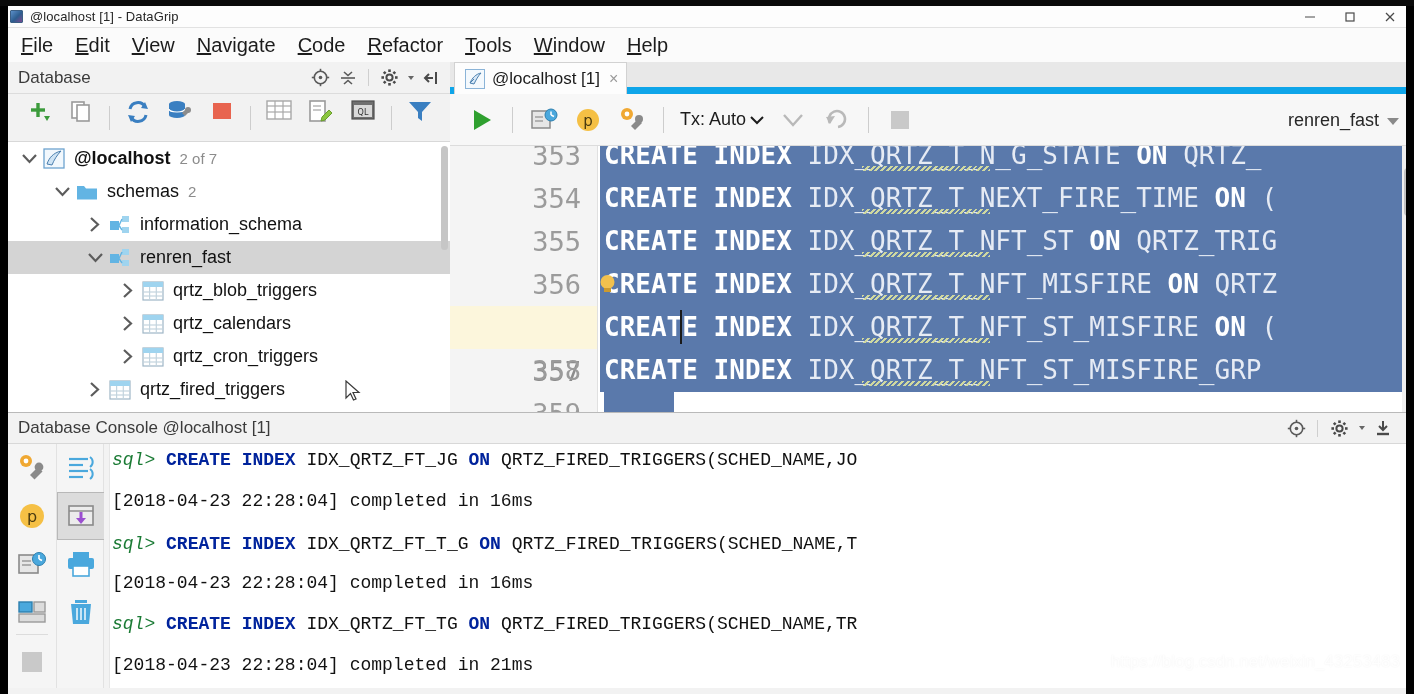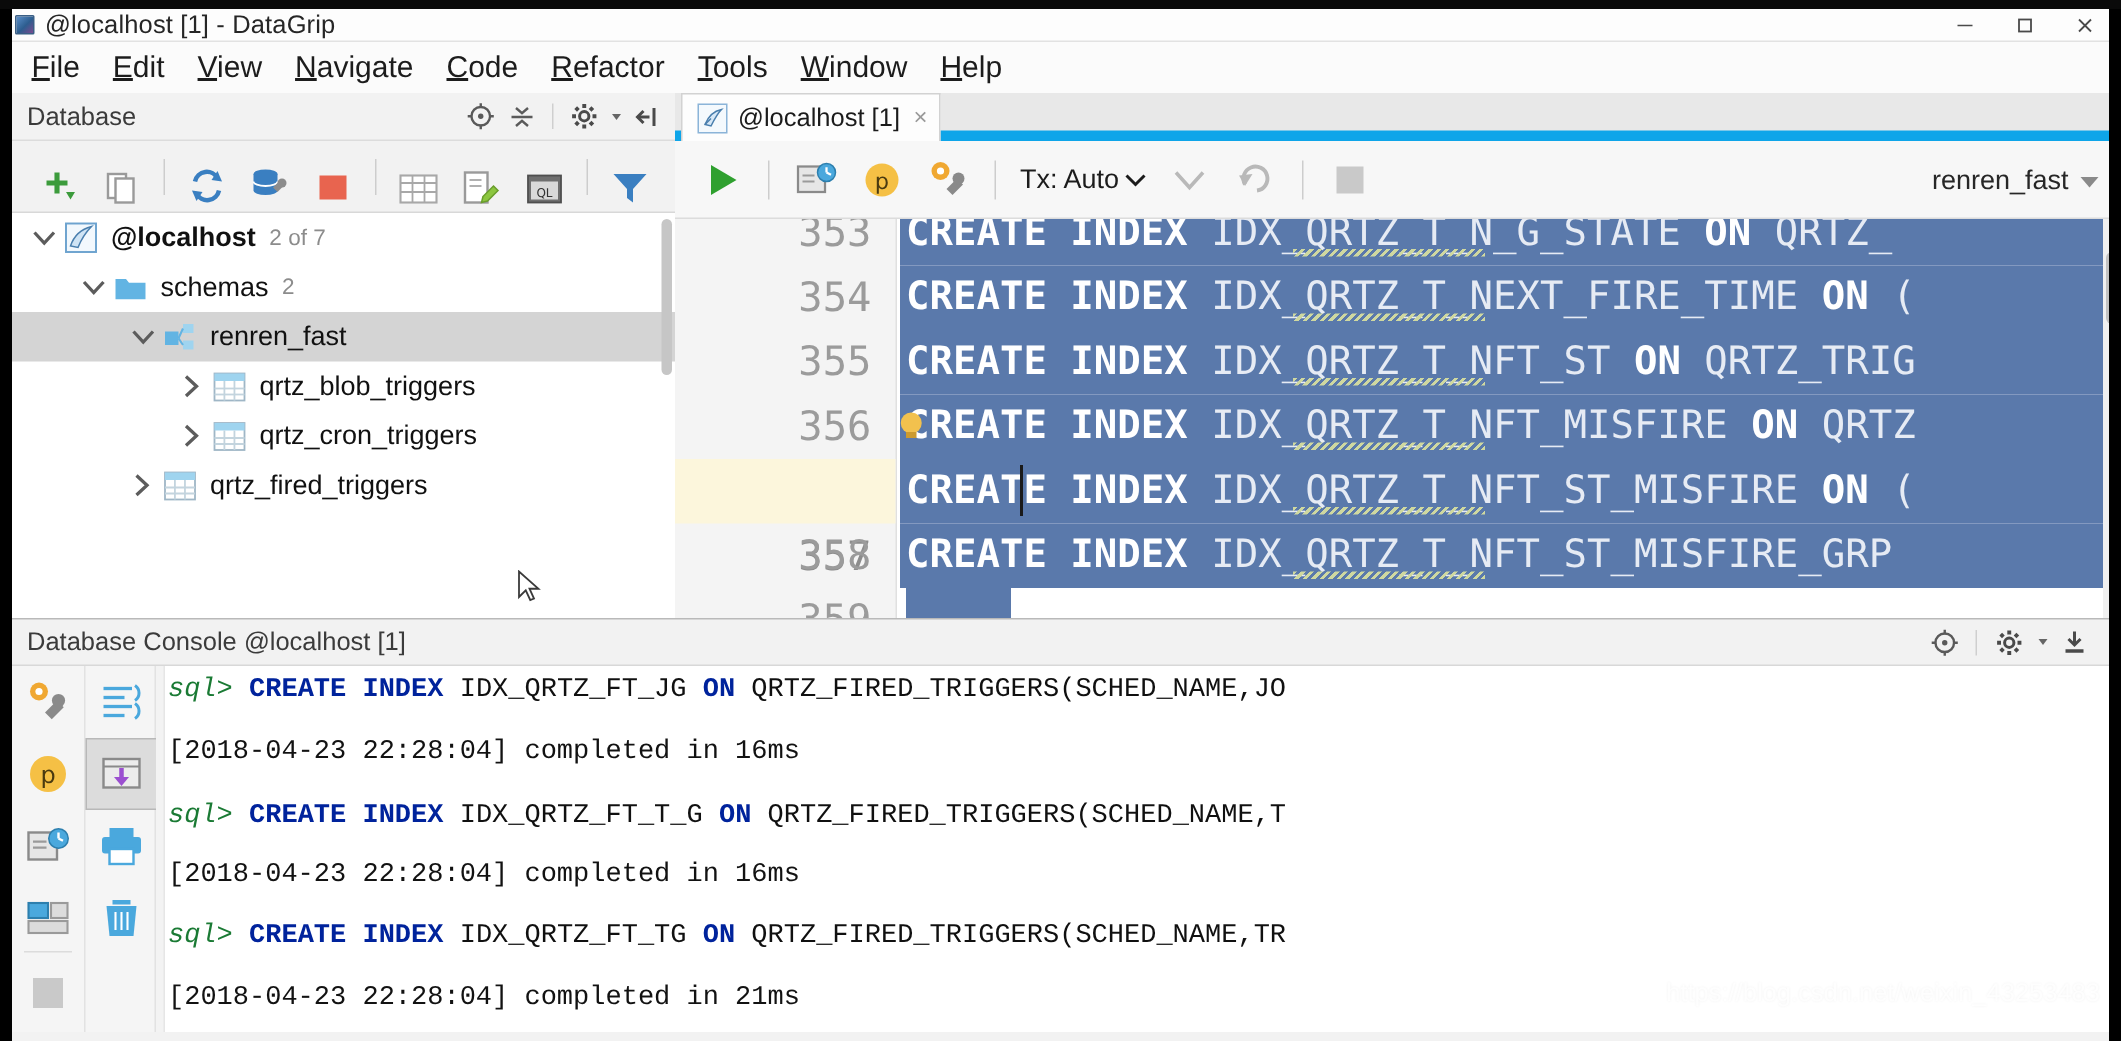--- a/index.html
+++ b/index.html
@@ -24,21 +24,21 @@
   .titlebar {
     position:absolute; left:0; top:6px; width:1414px; height:22px;
     background:#fdfdfd; border-bottom:1px solid #e2e2e2;
     display:flex; align-items:center; padding-left:10px;
   }
   .title-icon {
     width:13px; height:13px; margin-right:7px; flex:none;
     background:linear-gradient(135deg,#5b8fc9 0%,#2d5d8f 55%,#7a4b8f 100%);
     border:1px solid #3b5f85; border-radius:1px;
   }
-  .title-text { font-size:17px; color:#262626; letter-spacing:.1px; }
+  .title-text { font-size:13px; color:#262626; letter-spacing:.1px; }
   .wincontrols { position:absolute; right:4px; top:0; height:22px; display:flex; align-items:center; }
   .wc { width:40px; height:22px; display:flex; align-items:center; justify-content:center;
         font-size:12px; color:#4a4a4a; }
   .wc svg { display:block; }
 
   
   .menubar {
     position:absolute; left:0; top:28px; width:1414px; height:34px;
     background:#fbfbfb; display:flex; align-items:center; padding-left:10px;
   }
@@ -77,21 +77,21 @@
   }
   .tab-label { font-size:17px; color:#1b1b1b; }
   .tab-close { margin-left:9px; font-size:16px; color:#9a9a9a; line-height:1; }
 
   
   .db-toolbar {
     position:absolute; left:8px; top:94px; width:442px; height:48px;
     background:#f2f2f2; border-bottom:1px solid #d8d8d8;
     display:flex; align-items:center; padding-left:12px; gap:4px;
   }
-  .tb-btn { width:38px; height:38px; display:flex; align-items:flex-end; justify-content:center; }
+  .tb-btn { width:38px; height:38px; display:flex; align-items:flex-start; justify-content:center; }
   .tb-sep { width:1px; height:24px; background:#cdcdcd; margin:0 5px; }
 
   
   .ed-toolbar {
     position:absolute; left:450px; top:94px; width:964px; height:52px;
     background:#f7f7f7; border-bottom:1px solid #dcdcdc;
     display:flex; align-items:center; padding-left:10px; gap:2px;
   }
   .ed-btn { width:42px; height:42px; display:flex; align-items:center; justify-content:center; }
   .tx-auto { display:flex; align-items:center; font-size:18px; color:#1c1c1c; padding:0 6px; gap:4px; }
@@ -466,20 +466,37 @@
           </svg>
         </span>
         <span class="ticon">
           <svg width="22" height="18" viewBox="0 0 22 18">
             <path d="M1 3 h7 l2 2.5 h11 v11 h-20 z" fill="#62b4e3"></path>
           </svg>
         </span>
         <span class="tlabel">schemas</span>
         <span class="tcount">2</span>
       </div>
+      <div class="tree-row" style="padding-left: 74px;">
+        <span class="twisty">
+          <svg width="12" height="17" viewBox="0 0 12 17">
+            <polyline points="2,2 9,8.5 2,15" fill="none" stroke="#5c5c5c" stroke-width="2.2"></polyline>
+          </svg>
+        </span>
+        <span class="ticon">
+          <svg width="22" height="20" viewBox="0 0 22 20">
+            <rect x="1" y="6" width="9" height="9" fill="#62b4e3"></rect>
+            <rect x="13" y="1" width="7" height="6" fill="#9fd4ef"></rect>
+            <rect x="13" y="12" width="7" height="6" fill="#9fd4ef"></rect>
+            <line x1="10" y1="10.5" x2="13" y2="4" stroke="#62b4e3" stroke-width="1.4"></line>
+            <line x1="10" y1="10.5" x2="13" y2="15" stroke="#62b4e3" stroke-width="1.4"></line>
+          </svg>
+        </span>
+        <span class="tlabel">information_schema</span>
+      </div>
       <div class="tree-row selected" style="padding-left: 74px;">
         <span class="twisty">
           <svg width="17" height="12" viewBox="0 0 17 12">
             <polyline points="2,2 8.5,9 15,2" fill="none" stroke="#5c5c5c" stroke-width="2.2"></polyline>
           </svg>
         </span>
         <span class="ticon">
           <svg width="22" height="20" viewBox="0 0 22 20">
             <rect x="1" y="6" width="9" height="9" fill="#62b4e3"></rect>
             <rect x="13" y="1" width="7" height="6" fill="#9fd4ef"></rect>
@@ -500,20 +517,38 @@
           <svg width="22" height="20" viewBox="0 0 22 20">
             <rect x="1" y="1" width="20" height="18" fill="#fff" stroke="#9fb6c6" stroke-width="1.2"></rect>
             <rect x="1" y="1" width="20" height="5" fill="#9fd4ef"></rect>
             <line x1="7.6" y1="6" x2="7.6" y2="19" stroke="#c3d4de" stroke-width="1.2"></line>
             <line x1="14.3" y1="6" x2="14.3" y2="19" stroke="#c3d4de" stroke-width="1.2"></line>
             <line x1="1" y1="11" x2="21" y2="11" stroke="#c3d4de" stroke-width="1.2"></line>
             <line x1="1" y1="15" x2="21" y2="15" stroke="#c3d4de" stroke-width="1.2"></line>
           </svg>
         </span>
         <span class="tlabel">qrtz_blob_triggers</span>
+      </div>
+      <div class="tree-row" style="padding-left: 107px;">
+        <span class="twisty">
+          <svg width="12" height="17" viewBox="0 0 12 17">
+            <polyline points="2,2 9,8.5 2,15" fill="none" stroke="#5c5c5c" stroke-width="2.2"></polyline>
+          </svg>
+        </span>
+        <span class="ticon">
+          <svg width="22" height="20" viewBox="0 0 22 20">
+            <rect x="1" y="1" width="20" height="18" fill="#fff" stroke="#9fb6c6" stroke-width="1.2"></rect>
+            <rect x="1" y="1" width="20" height="5" fill="#9fd4ef"></rect>
+            <line x1="7.6" y1="6" x2="7.6" y2="19" stroke="#c3d4de" stroke-width="1.2"></line>
+            <line x1="14.3" y1="6" x2="14.3" y2="19" stroke="#c3d4de" stroke-width="1.2"></line>
+            <line x1="1" y1="11" x2="21" y2="11" stroke="#c3d4de" stroke-width="1.2"></line>
+            <line x1="1" y1="15" x2="21" y2="15" stroke="#c3d4de" stroke-width="1.2"></line>
+          </svg>
+        </span>
+        <span class="tlabel">qrtz_calendars</span>
       </div>
       <div class="tree-row" style="padding-left: 107px;">
         <span class="twisty">
           <svg width="12" height="17" viewBox="0 0 12 17">
             <polyline points="2,2 9,8.5 2,15" fill="none" stroke="#5c5c5c" stroke-width="2.2"></polyline>
           </svg>
         </span>
         <span class="ticon">
           <svg width="22" height="20" viewBox="0 0 22 20">
             <rect x="1" y="1" width="20" height="18" fill="#fff" stroke="#9fb6c6" stroke-width="1.2"></rect>

